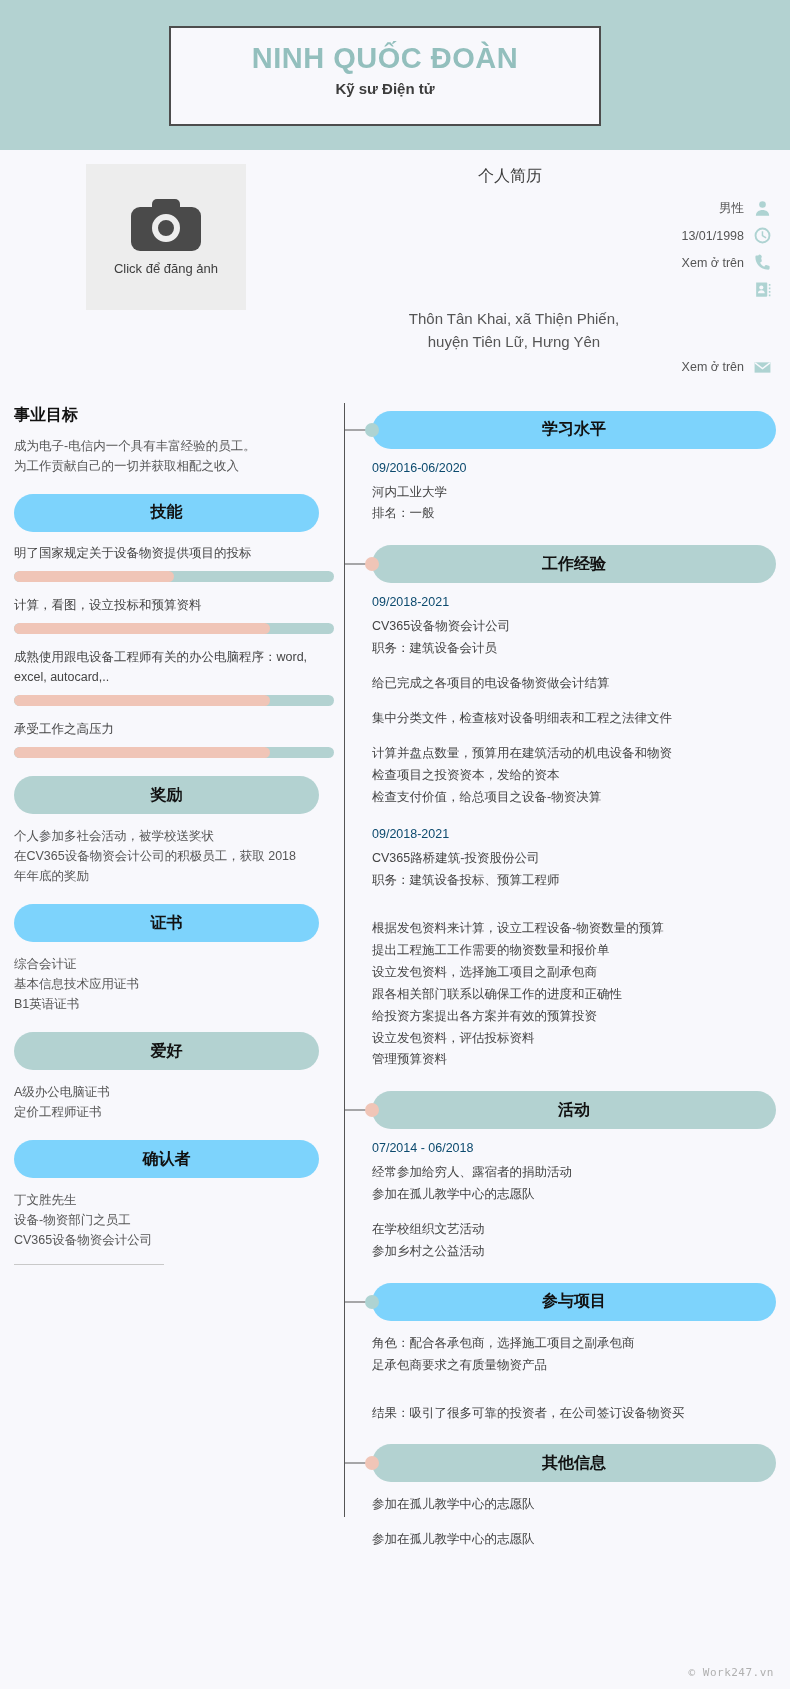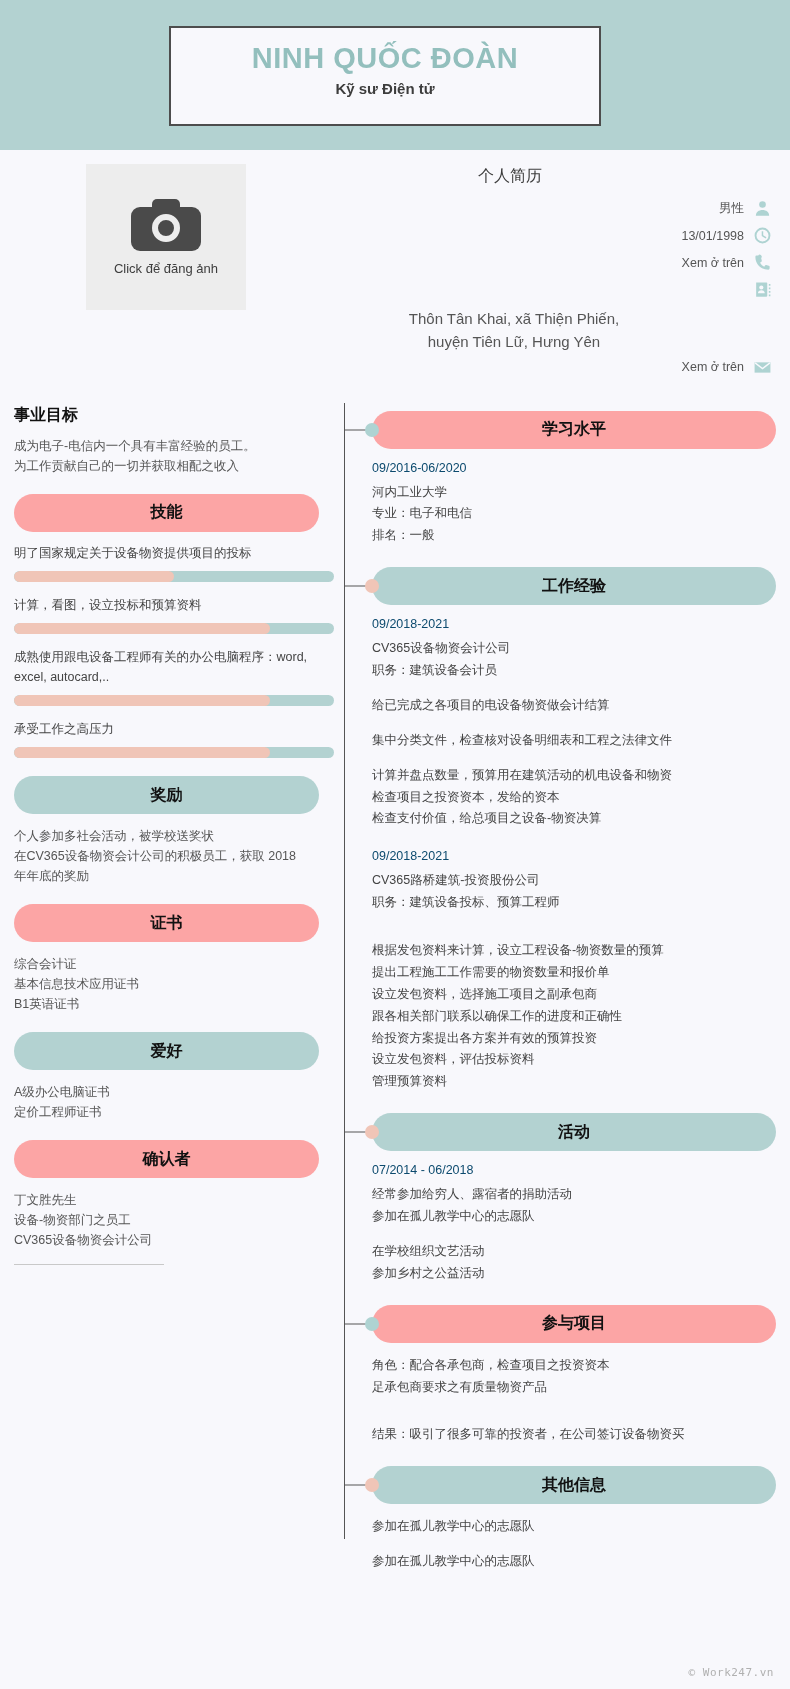--- a/index.html
+++ b/index.html
@@ -142,21 +142,21 @@
     height: 38px;
     display: flex;
     align-items: center;
     justify-content: center;
     font-size: 16px;
     font-weight: bold;
     color: #111;
     margin-bottom: 12px;
     position: relative;
   }
-  .pill.pink { background: #fca5a5; }
+  .pill.pink { background: #7dd3fc; }
   .pill.teal { background: #b3d2d1; }
 
   
   .left-col .pill { width: 305px; margin-top: 18px; }
 
   
   .right-col .pill { margin-top: 20px; }
   .connector {
     position: absolute;
     left: -28px; top: 50%;
@@ -395,21 +395,20 @@
       <div class="timeline-line"></div>
 
       <div class="pill pink">
         <span class="connector"></span>
         <span class="dot teal"></span>
         <span>学习水平</span>
       </div>
       <div class="entry">
         <div class="entry-date">09/2016-06/2020</div>
         <div class="entry-line">河内工业大学</div>
-        <div class="entry-line">专业：电子和电信</div>
         <div class="entry-line">排名：一般</div>
       </div>
 
       <div class="pill teal">
         <span class="connector"></span>
         <span class="dot pink"></span>
         <span>工作经验</span>
       </div>
 
       <div class="entry">
@@ -456,21 +455,21 @@
         <div class="entry-line">在学校组织文艺活动</div>
         <div class="entry-line">参加乡村之公益活动</div>
       </div>
 
       <div class="pill pink">
         <span class="connector"></span>
         <span class="dot teal"></span>
         <span>参与项目</span>
       </div>
       <div class="entry">
-        <div class="entry-line">角色：配合各承包商，检查项目之投资资本</div>
+        <div class="entry-line">角色：配合各承包商，选择施工项目之副承包商</div>
         <div class="entry-line">足承包商要求之有质量物资产品</div>
         <div class="gap"></div>
         <div class="gap"></div>
         <div class="entry-line">结果：吸引了很多可靠的投资者，在公司签订设备物资买</div>
       </div>
 
       <div class="pill teal">
         <span class="connector"></span>
         <span class="dot pink"></span>
         <span>其他信息</span>

